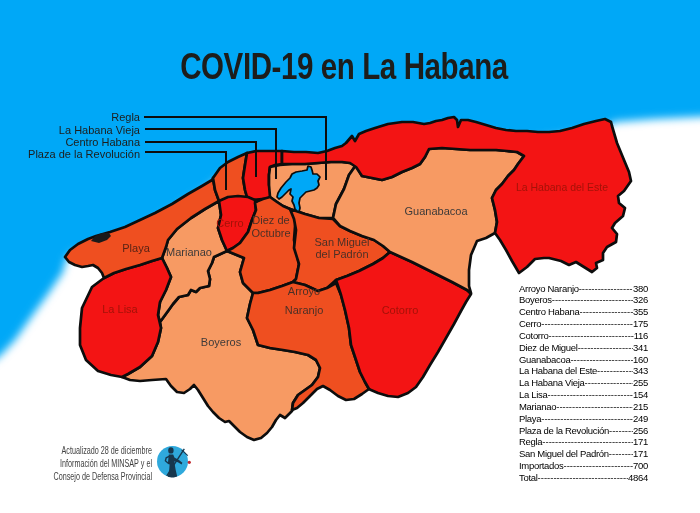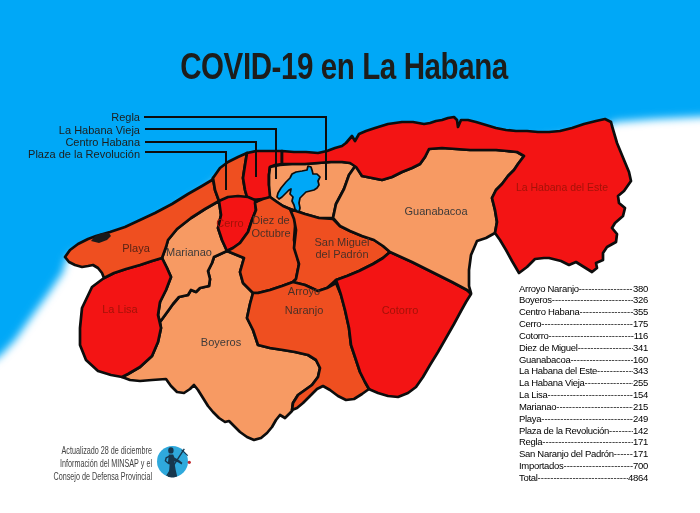--- a/index.html
+++ b/index.html
@@ -225,29 +225,29 @@
       <span>215</span>
     </div>
   <div class="row">
       <span>Playa</span>
       <span class="f">--------------------------------------------------</span>
       <span>249</span>
     </div>
   <div class="row">
       <span>Plaza de la Revolución</span>
       <span class="f">--------------------------------------------------</span>
-      <span>142</span>
+      <span>256</span>
     </div>
   <div class="row">
       <span>Regla</span>
       <span class="f">--------------------------------------------------</span>
       <span>171</span>
     </div>
   <div class="row">
-      <span>San Naranjo del Padrón</span>
+      <span>San Miguel del Padrón</span>
       <span class="f">--------------------------------------------------</span>
       <span>171</span>
     </div>
   <div class="row">
       <span>Importados</span>
       <span class="f">--------------------------------------------------</span>
       <span>700</span>
     </div>
   <div class="row">
       <span>Total</span>

